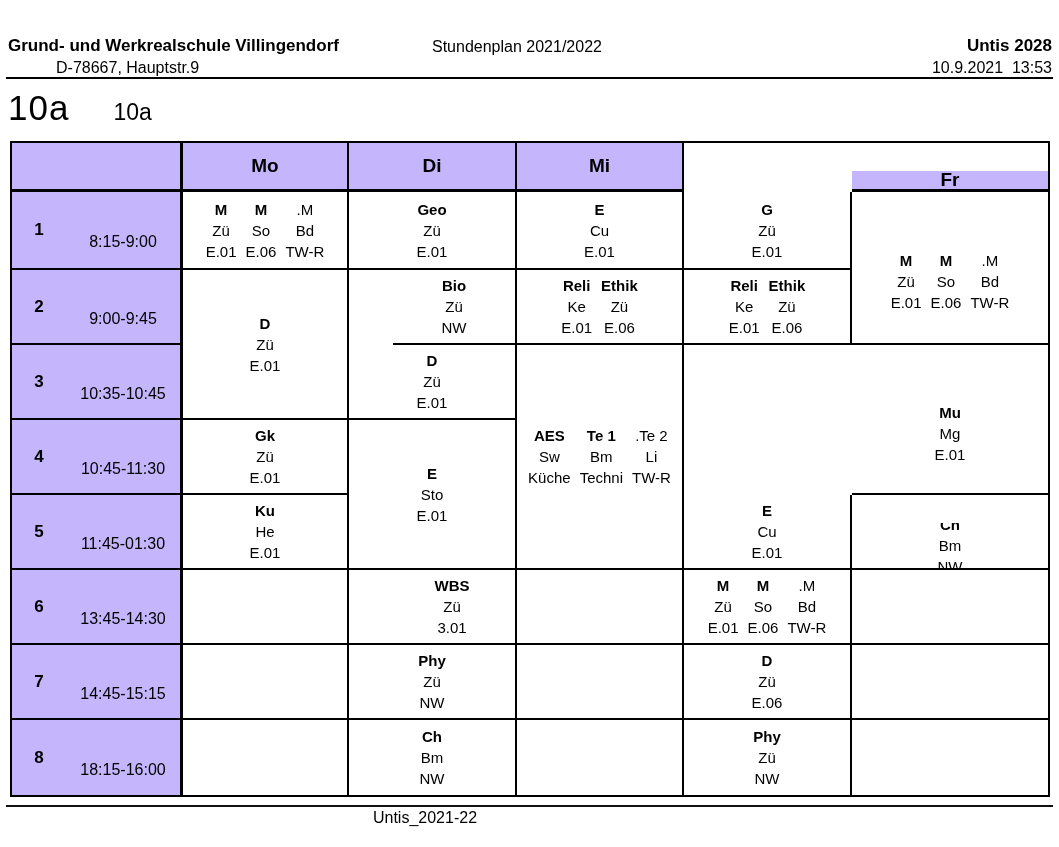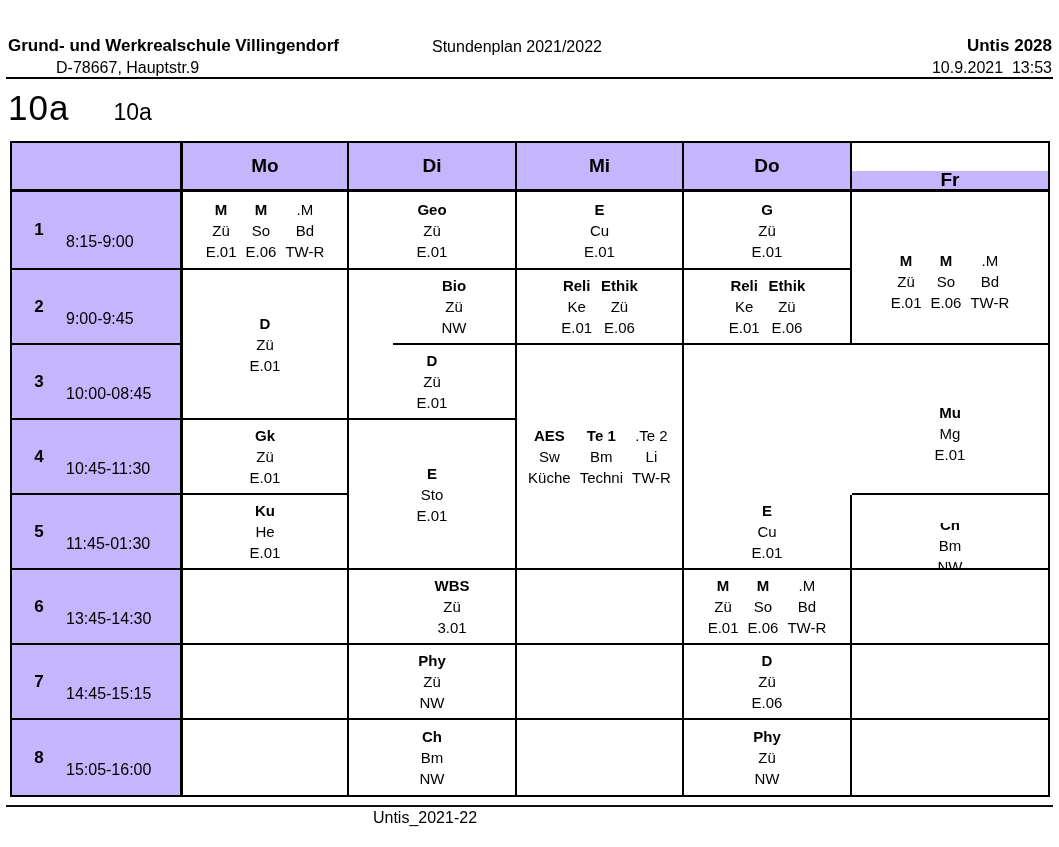--- a/index.html
+++ b/index.html
@@ -28,21 +28,21 @@
   }
   .cell{border-right:2px solid #000;border-bottom:2px solid #000;box-sizing:border-box;min-width:0;min-height:0;}
   .thick-right{border-right-width:3px;}
   .thick-bottom{border-bottom-width:3px;}
   .no-r{border-right:none!important;margin-top:28px;}
   .no-b{border-bottom:none!important;}
   .gray{background:#c4b5fd;}
   .day-header{display:flex;align-items:center;justify-content:center;font-weight:bold;font-size:19px;}
   .period{display:flex;align-items:center;font-size:16px;}
   .pnum{width:54px;text-align:center;font-weight:bold;font-size:17px;}
-  .ptime{flex:1;text-align:left;margin-top:24px;}
+  .ptime{flex:1;text-align:center;margin-top:24px;}
   .lesson{display:flex;align-items:center;justify-content:center;overflow:hidden;}
   .groups{display:flex;column-gap:9px;align-items:flex-start;justify-content:center;}
   .group{display:flex;flex-direction:column;align-items:center;}
   .subject,.teacher,.room{font-size:15px;line-height:21px;text-align:center;white-space:nowrap;}
   .subject.b{font-weight:bold;}
   
   .footer-rule{position:absolute;left:6px;top:805px;width:1047px;height:2px;background:#111;}
   .footer-label{position:absolute;left:0;top:809px;width:850px;text-align:center;font-size:16px;}
 </style>
 </head>
@@ -58,53 +58,52 @@
 <div class="class-title">
   <span class="class-big">10a</span>
   <span class="class-small">10a</span>
 </div>
 
 <div id="timetable-grid">
     <div class="cell gray thick-right thick-bottom" style="grid-area: 1 / 1;"></div>
     <div class="cell gray day-header thick-bottom" style="grid-area: 1 / 2;">Mo</div>
     <div class="cell gray day-header thick-bottom" style="grid-area: 1 / 4;">Mi</div>
     <div class="cell gray day-header thick-bottom" style="grid-area: 1 / 3;">Di</div>
-    <div class="cell gray day-header thick-bottom" style="grid-area: 1 / 5;">Do</div>
     <div class="cell gray day-header thick-bottom no-r" style="grid-area: 1 / 6;">Fr</div>
     <div class="cell gray period thick-right" style="grid-area: 2 / 1;">
       <div class="pnum">1</div>
       <div class="ptime">8:15-9:00</div>
     </div>
     <div class="cell gray period thick-right" style="grid-area: 3 / 1;">
       <div class="pnum">2</div>
       <div class="ptime">9:00-9:45</div>
     </div>
     <div class="cell gray period thick-right" style="grid-area: 4 / 1;">
       <div class="pnum">3</div>
-      <div class="ptime">10:00-08:45</div>
+      <div class="ptime">10:35-10:45</div>
     </div>
     <div class="cell gray period thick-right" style="grid-area: 5 / 1;">
       <div class="pnum">4</div>
       <div class="ptime">10:45-11:30</div>
     </div>
     <div class="cell gray period thick-right" style="grid-area: 6 / 1;">
       <div class="pnum">5</div>
       <div class="ptime">11:45-01:30</div>
     </div>
     <div class="cell gray period thick-right" style="grid-area: 7 / 1;">
       <div class="pnum">6</div>
       <div class="ptime">13:45-14:30</div>
     </div>
     <div class="cell gray period thick-right" style="grid-area: 8 / 1;">
       <div class="pnum">7</div>
       <div class="ptime">14:45-15:15</div>
     </div>
     <div class="cell gray period thick-right no-b" style="grid-area: 9 / 1;">
       <div class="pnum">8</div>
-      <div class="ptime">15:05-16:00</div>
+      <div class="ptime">18:15-16:00</div>
     </div>
     <div class="cell lesson" style="grid-area: 2 / 2 / span 1;">
       <div class="groups">
         <div class="group">
           <div class="subject b">M</div>
           <div class="teacher">Zü</div>
           <div class="room">E.01</div>
         </div>
         <div class="group">
           <div class="subject b">M</div>

